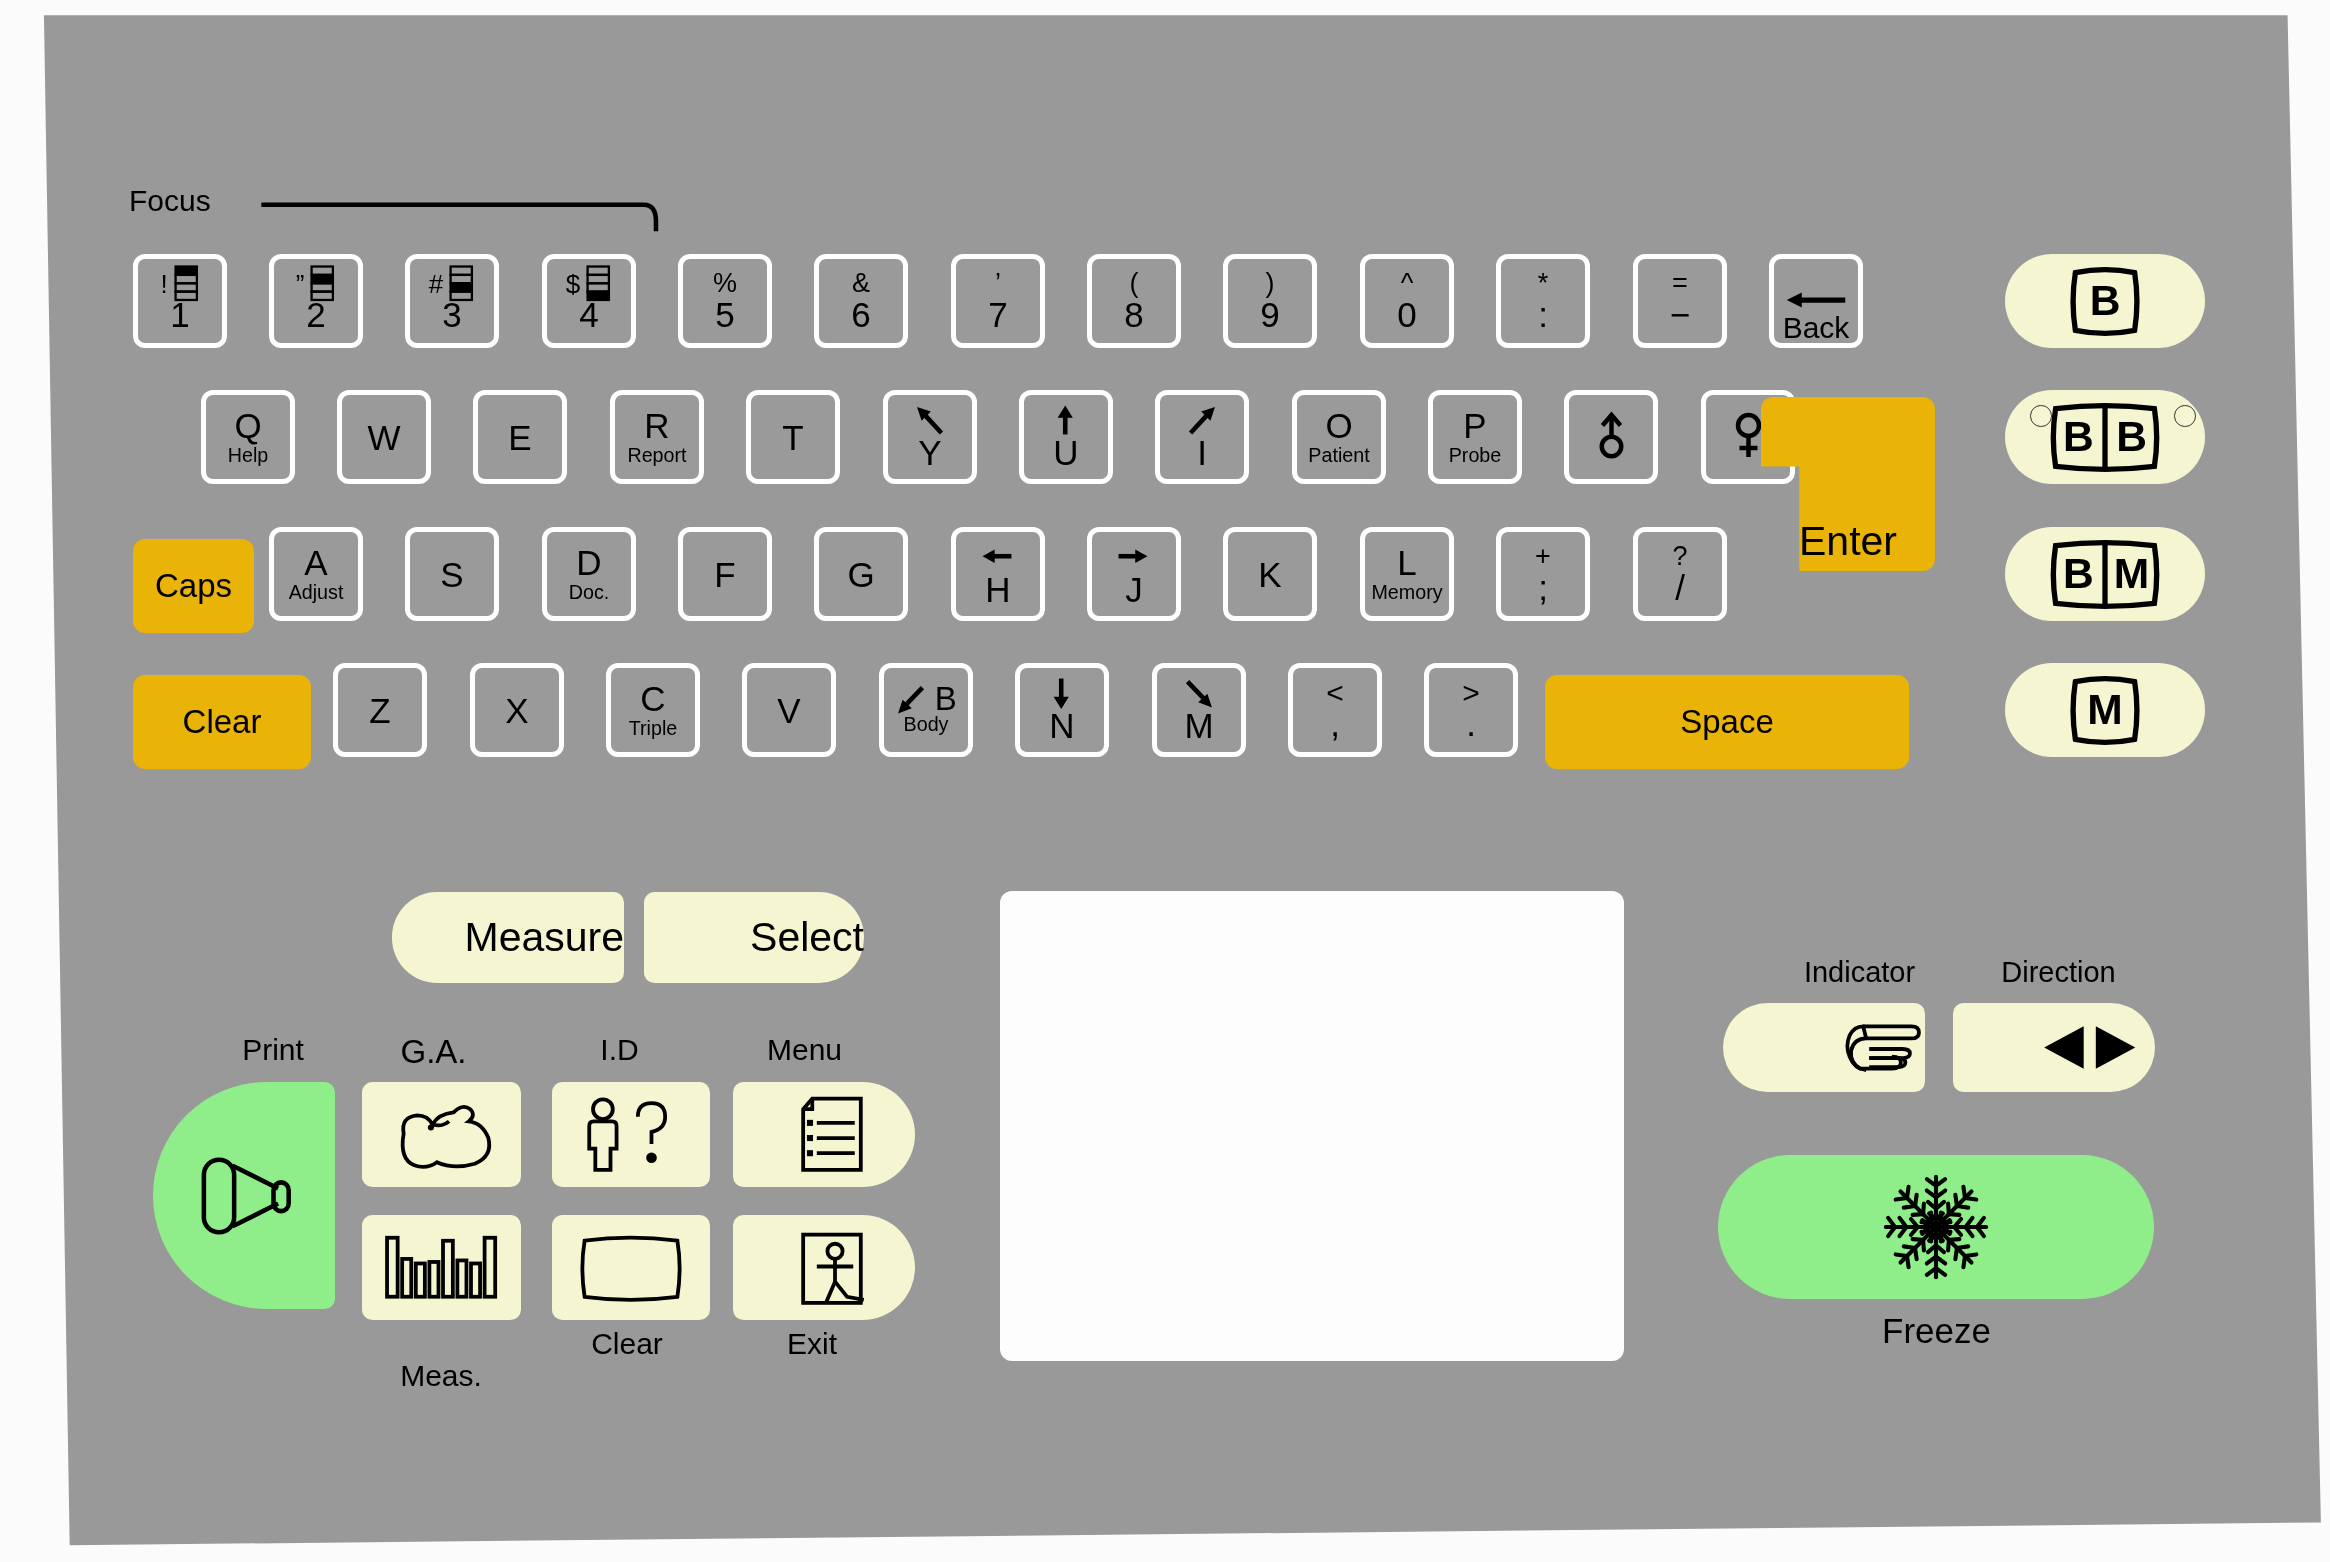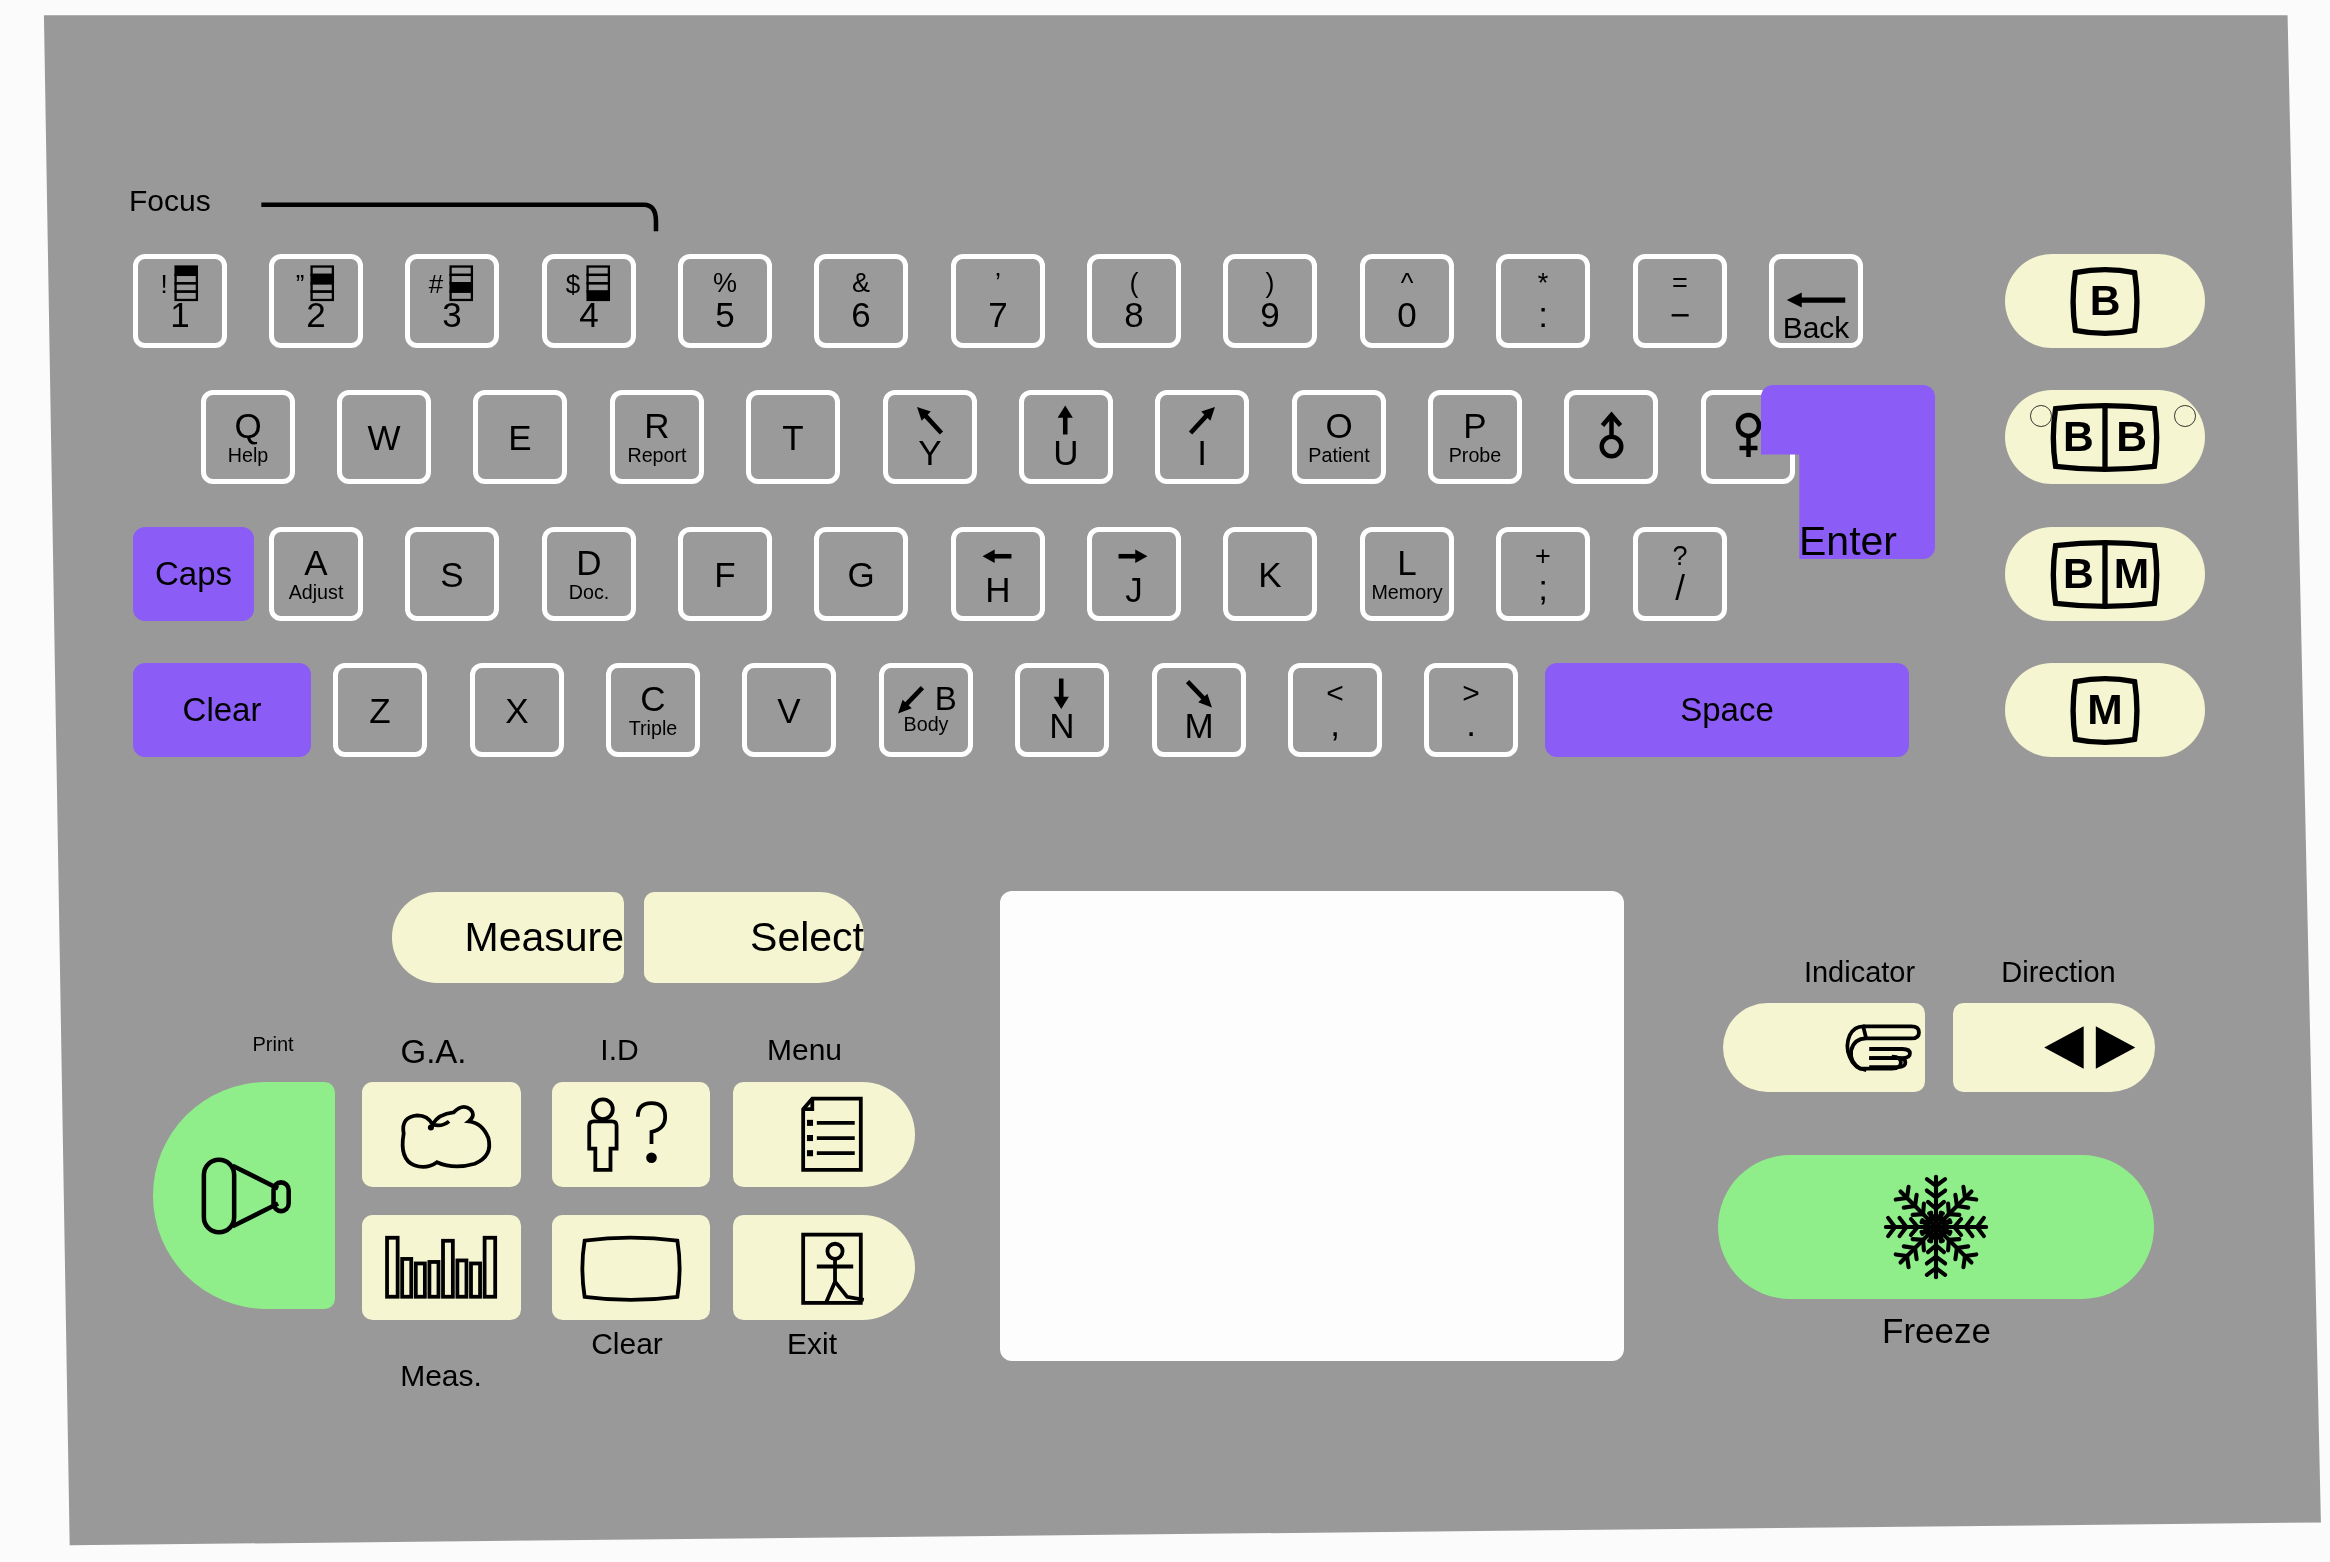--- a/index.html
+++ b/index.html
@@ -14,22 +14,22 @@
   
   .key{position:absolute;box-sizing:border-box;background:#9a9a9a;border:5.3px solid #ffffff;
        border-radius:12px;display:flex;flex-direction:column;align-items:center;justify-content:center;
        color:#000;line-height:1;}
   .key .top{font-size:23px;height:26px;display:flex;align-items:center;justify-content:center;}
   .key .main{font-size:35px;}
   .key .sub{font-size:19.7px;margin-top:3px;}
   .key .big{font-size:33px;}
 
   
-  .keywhite{position:absolute;box-sizing:border-box;background:#8b5cf6;border:none;border-radius:12px;
-            display:flex;align-items:center;justify-content:center;color:#000;font-size:33px;}
+  .keywhite{position:absolute;box-sizing:border-box;background:#eab308;border:none;border-radius:12px;
+            display:flex;align-items:center;justify-content:center;color:#000;font-size:33px;margin-top:12px;}
 
   
   .cream{position:absolute;box-sizing:border-box;background:#f5f5d2;color:#000;
          display:flex;align-items:center;justify-content:flex-end;}
   .green{position:absolute;box-sizing:border-box;background:#90ee8a;color:#000;
          display:flex;align-items:center;justify-content:center;}
 
   .lbl{position:absolute;color:#000;font-size:27px;white-space:nowrap;}
   .lbl-c{position:absolute;color:#000;font-size:27px;white-space:nowrap;text-align:center;}
   .led-open{position:absolute;width:19.7px;height:19.7px;border-radius:50%;
@@ -384,21 +384,21 @@
     </div>
   </div>
 
 <div class="cream" style="left:392px;top:892px;width:232px;height:91px;border-radius:45px 10.6px 10.6px 45px;">
   <span style="font-size:41px">Measure</span>
 </div>
 <div class="cream" style="left:644px;top:892px;width:220px;height:91px;border-radius:10.6px 45px 45px 10.6px;">
   <span style="font-size:41px">Select</span>
 </div>
 
-<div class="lbl-c" style="left:197px;top:1033px;width:152px;font-size:20px;">Print</div>
+<div class="lbl-c" style="left:197px;top:1033px;width:152px;font-size:30px;">Print</div>
 <div class="green ctr" style="left:153px;top:1082px;width:182px;height:227px;border-radius:114px 10.6px 10.6px 114px;">
   <svg width="114" height="106" viewBox="0 0 150 140">
     <rect x="22" y="22" width="40" height="96" rx="20" fill="none" stroke="#000" stroke-width="6"></rect>
     <line x1="60" y1="30" x2="120" y2="60" stroke="#000" stroke-width="6"></line>
     <line x1="60" y1="110" x2="120" y2="80" stroke="#000" stroke-width="6"></line>
     <rect x="114" y="52" width="20" height="38" rx="10" fill="none" stroke="#000" stroke-width="6"></rect>
   </svg>
 </div>
 
 <div class="lbl-c" style="left:350px;top:1033px;width:167px;font-size:33px;">G.A.</div>

